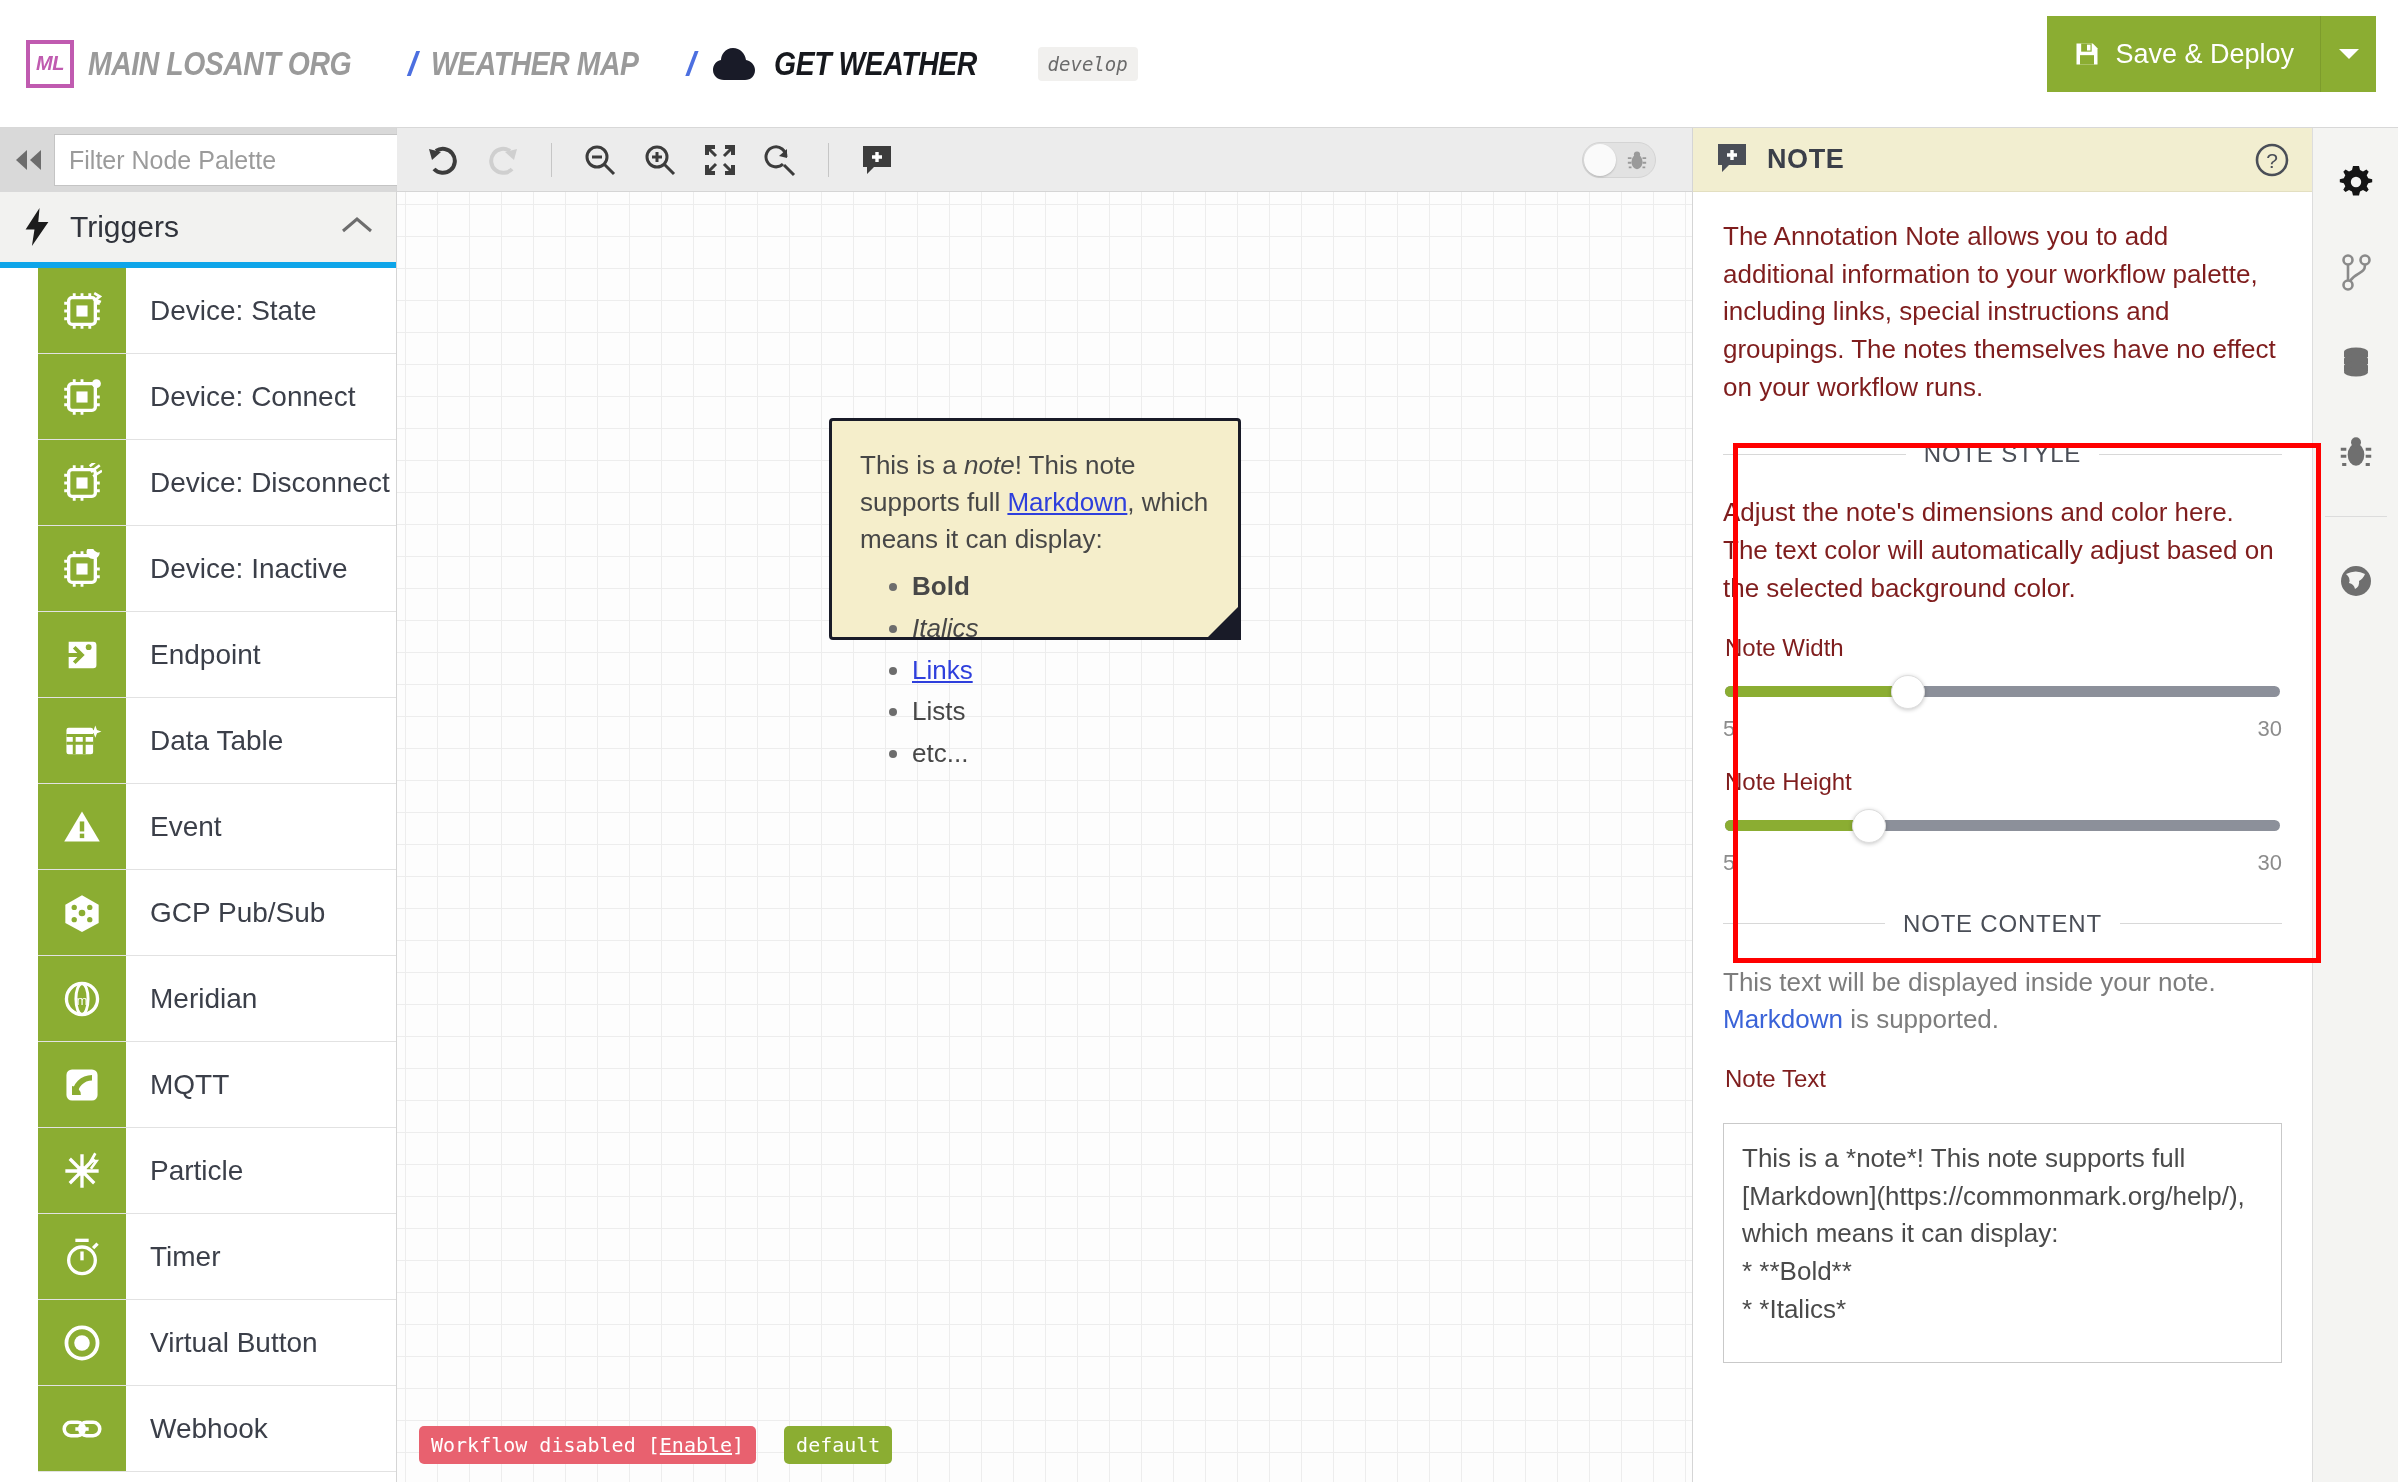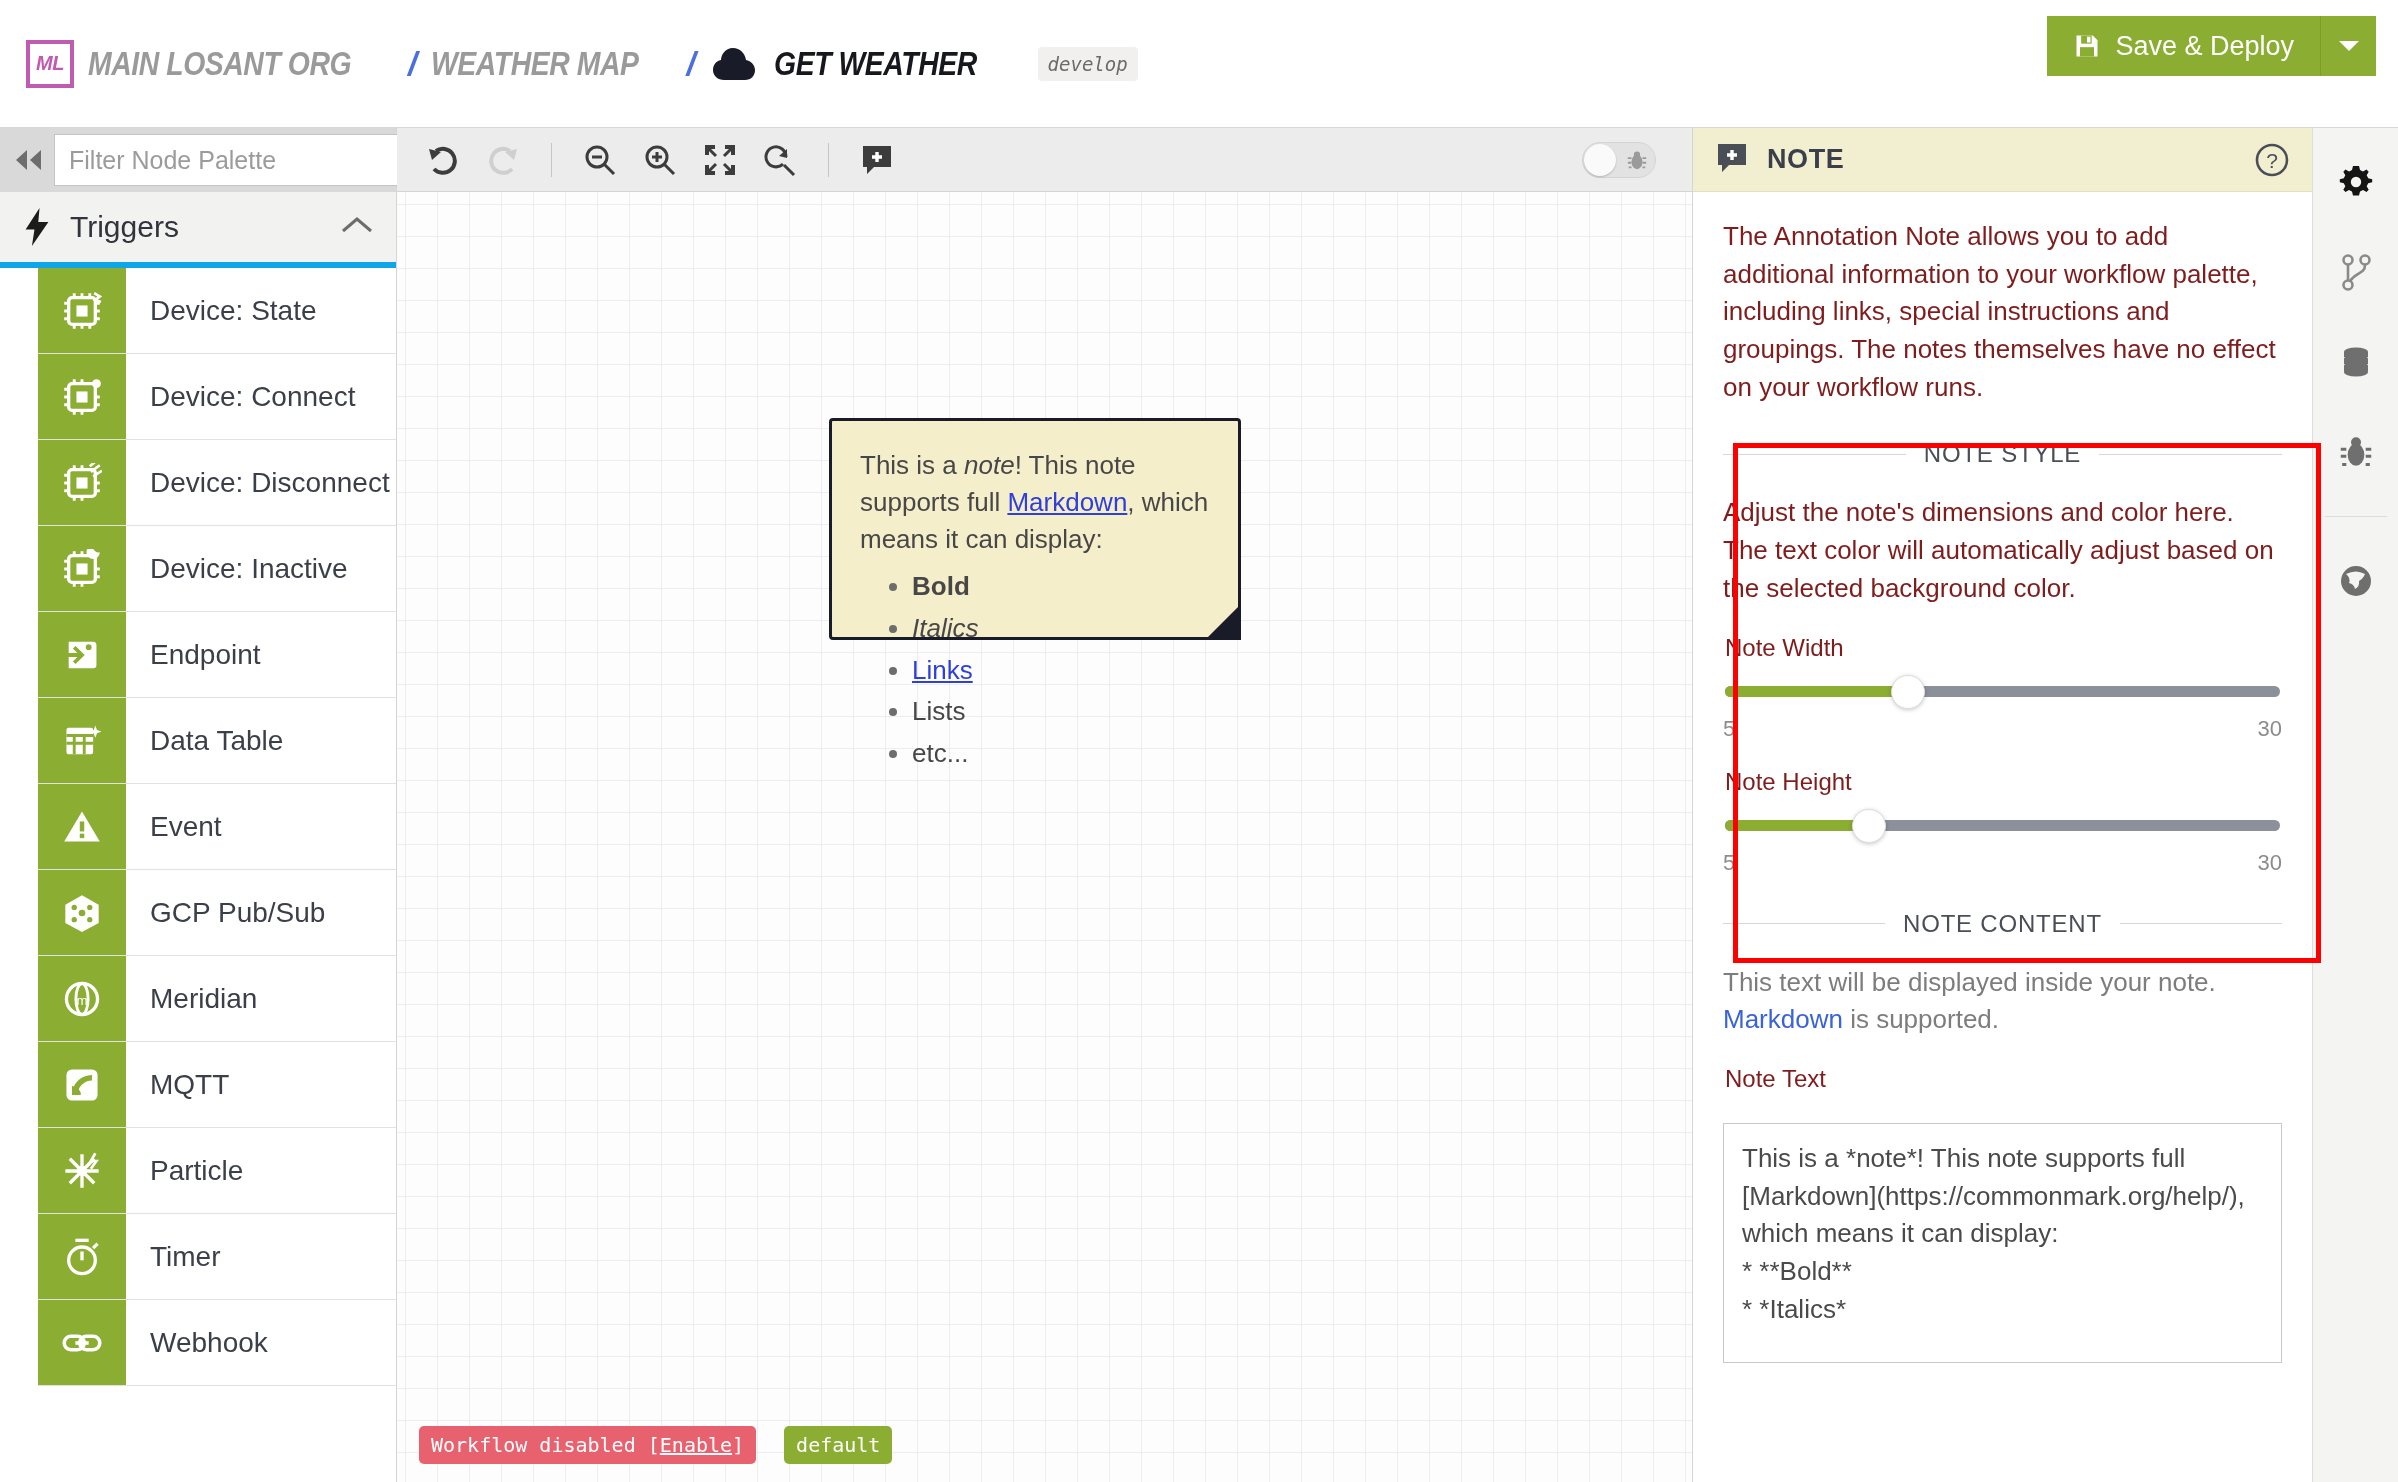--- a/index.html
+++ b/index.html
@@ -42,21 +42,21 @@
   .crumb-sep { color: #4c6fe0; font-size: 33px; font-weight: 700; }
   .cloud-icon { display: flex; align-items: center; margin: 0 4px 0 2px; }
   .dev-badge {
     background: #f1f0ee; color: #6a6a6a;
     font-family: "DejaVu Sans Mono", monospace;
     font-size: 19px; padding: 6px 10px; border-radius: 4px;
     margin-left: 14px;
   }
   .save-wrap {
     position: absolute; right: 22px; top: 16px;
-    display: flex; height: 60px;
+    display: flex; height: 76px;
   }
   .save-btn {
     background: #8bad32; color: #fff; border: none;
     font-size: 27px; display: flex; align-items: center; gap: 14px;
     padding: 0 26px; cursor: pointer;
     font-family: "Liberation Sans", sans-serif;
   }
   .save-caret {
     background: #8bad32; border: none; border-left: 1px solid #7d9c2c;
     width: 56px; display: flex; align-items: center; justify-content: center;
@@ -420,20 +420,29 @@
           <div class="node-item">
             <div class="node-icon">
               <svg width="40" height="40" viewBox="0 0 36 36">
                 <circle cx="18" cy="21" r="12" fill="none" stroke="#fff" stroke-width="3"></circle>
                 <path d="M18 13 v8" stroke="#fff" stroke-width="3"></path>
                 <path d="M12 3 h12" stroke="#fff" stroke-width="3"></path>
                 <path d="M28 10 l4-4" stroke="#fff" stroke-width="3"></path>
               </svg>
             </div>
             <div class="node-label">Timer</div>
+          </div>
+          <div class="node-item">
+            <div class="node-icon">
+              <svg width="40" height="40" viewBox="0 0 36 36">
+                <circle cx="18" cy="18" r="14" fill="none" stroke="#fff" stroke-width="3.4"></circle>
+                <circle cx="18" cy="18" r="7" fill="#fff"></circle>
+              </svg>
+            </div>
+            <div class="node-label">Virtual Button</div>
           </div>
           <div class="node-item">
             <div class="node-icon">
               <svg width="40" height="40" viewBox="0 0 36 36">
                 <rect x="2" y="12" width="18" height="12" rx="6" fill="none" stroke="#fff" stroke-width="3.2"></rect>
                 <rect x="16" y="12" width="18" height="12" rx="6" fill="none" stroke="#fff" stroke-width="3.2"></rect>
                 <path d="M12 18 h12" stroke="#fff" stroke-width="3.2"></path>
               </svg>
             </div>
             <div class="node-label">Webhook</div>

